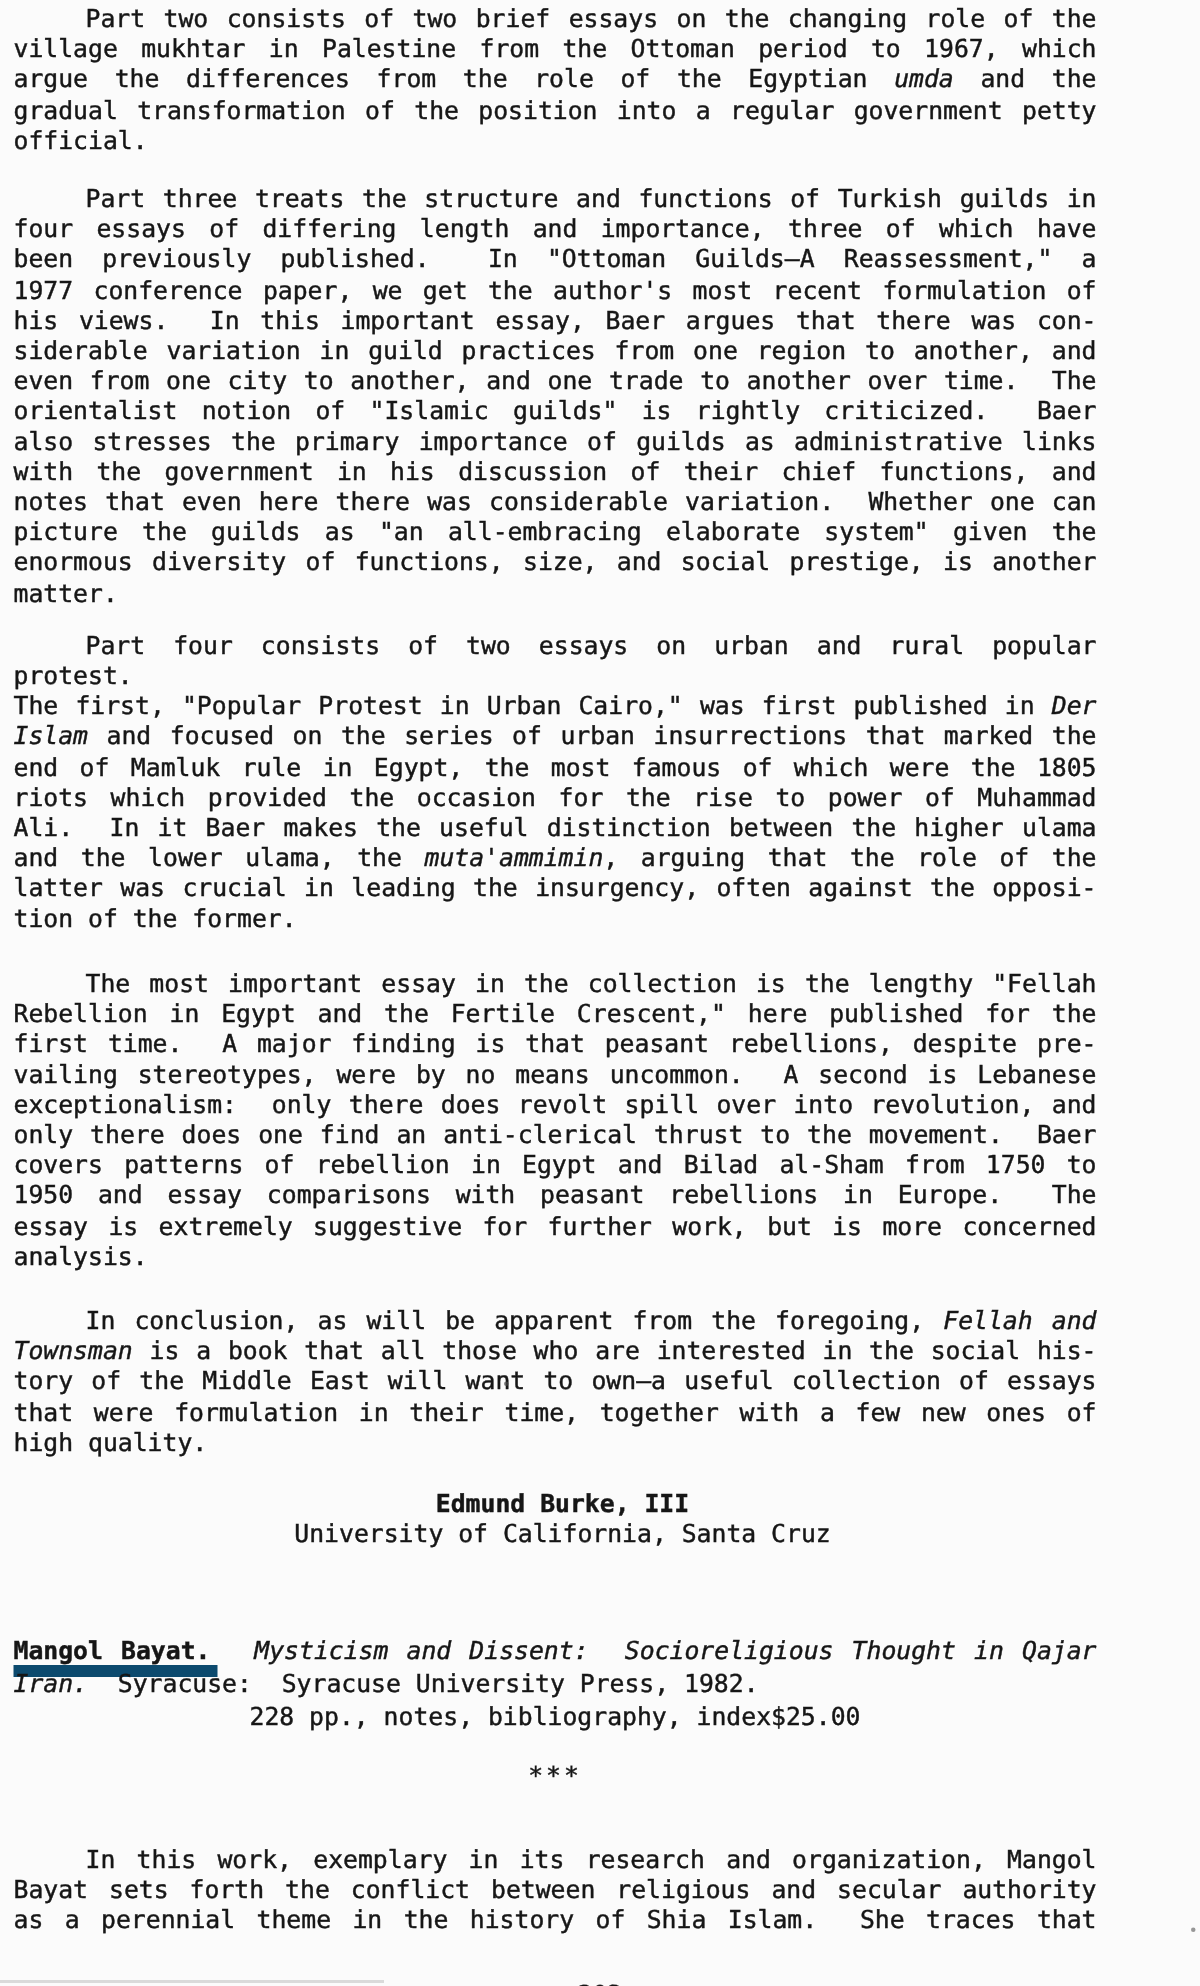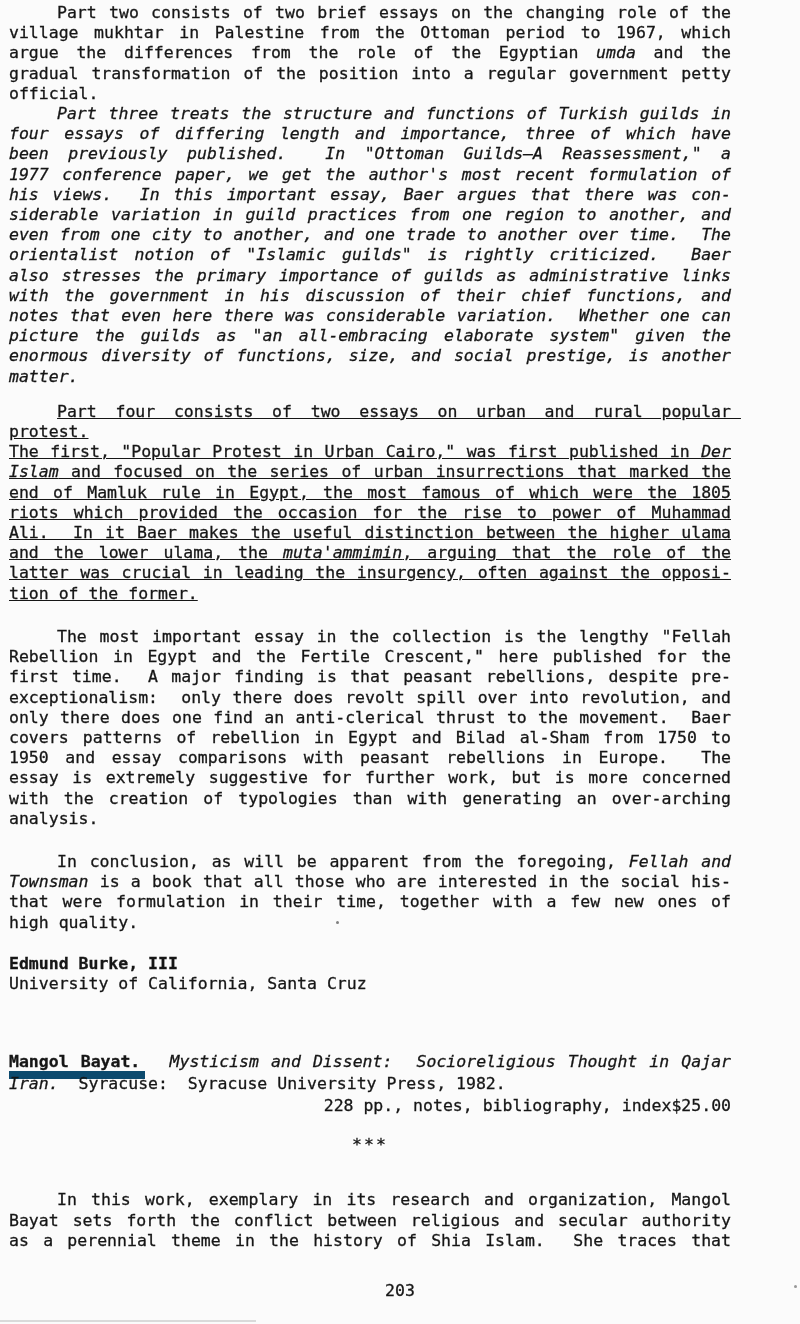--- a/index.html
+++ b/index.html
@@ -18,26 +18,26 @@
     line-height:20.2px;
     color:#161616;
   }
   .block{margin:0;}
   .line{white-space:pre-wrap;min-height:20.2px;}
   .justify{text-align:justify;text-align-last:justify;}
   .indent::before{content:"";display:inline-block;width:48px;height:1px;}
   .it{font-style:italic;text-align:right;}
   .bd{font-weight:bold;}
   .ul{border-bottom:8px solid #0c4a6e;padding-right:5px;}
-  .split{display:flex;justify-content:flex-end;}
-  .align-right .line{text-align:left;}
+  .split{display:flex;justify-content:center;}
+  .align-right .line{text-align:center;}
 
   
-  [data-name="para-part-three"]{font-style:italic;}
-  [data-name="para-part-four"]{margin-top:15px;text-decoration:underline;}
+  [data-name="para-part-three"]{margin-top:19px;}
+  [data-name="para-part-four"]{margin-top:15px;}
   [data-name="para-fellah-rebellion"]{margin-top:23px;}
   [data-name="para-conclusion"]{margin-top:23px;}
   [data-name="signature"]{margin-top:21px;margin-right:-10px;}
   [data-name="bayat-heading"]{margin-top:57px;line-height:22px;}
   [data-name="section-separator"]{margin-top:18px;text-align:center;letter-spacing:2px;}
   [data-name="para-bayat-intro"]{margin-top:35px;}
   [data-name="page-number"]{margin-top:30px;text-align:center;width:782px;}
 
   
   .speck-1{position:absolute;left:336px;top:921px;width:3px;height:3px;background:#4a4a4a;border-radius:50%;opacity:.7;}
@@ -80,31 +80,32 @@
         <div class="line justify" data-name="text-line"><span class="seg" data-name="text-segment">riots which provided the occasion for the rise to power of Muhammad</span></div>
         <div class="line justify" data-name="text-line"><span class="seg" data-name="text-segment">Ali.  In it Baer makes the useful distinction between the higher ulama</span></div>
         <div class="line justify" data-name="text-line"><span class="seg" data-name="text-segment">and the lower ulama, the </span><span class="seg it" data-name="text-segment">muta'ammimin</span><span class="seg" data-name="text-segment">, arguing that the role of the</span></div>
         <div class="line justify" data-name="text-line"><span class="seg" data-name="text-segment">latter was crucial in leading the insurgency, often against the opposi-</span></div>
         <div class="line" data-name="text-line"><span class="seg" data-name="text-segment">tion of the former.</span></div>
       </div>
       <div class="block" data-name="para-fellah-rebellion">
         <div class="line justify indent" data-name="text-line"><span class="seg" data-name="text-segment">The most important essay in the collection is the lengthy "Fellah</span></div>
         <div class="line justify" data-name="text-line"><span class="seg" data-name="text-segment">Rebellion in Egypt and the Fertile Crescent," here published for the</span></div>
         <div class="line justify" data-name="text-line"><span class="seg" data-name="text-segment">first time.  A major finding is that peasant rebellions, despite pre-</span></div>
+        <div class="line justify" data-name="text-line"><span class="seg" data-name="text-segment">vailing stereotypes, were by no means uncommon.  A second is Lebanese</span></div>
         <div class="line justify" data-name="text-line"><span class="seg" data-name="text-segment">exceptionalism:  only there does revolt spill over into revolution, and</span></div>
         <div class="line justify" data-name="text-line"><span class="seg" data-name="text-segment">only there does one find an anti-clerical thrust to the movement.  Baer</span></div>
         <div class="line justify" data-name="text-line"><span class="seg" data-name="text-segment">covers patterns of rebellion in Egypt and Bilad al-Sham from 1750 to</span></div>
         <div class="line justify" data-name="text-line"><span class="seg" data-name="text-segment">1950 and essay comparisons with peasant rebellions in Europe.  The</span></div>
         <div class="line justify" data-name="text-line"><span class="seg" data-name="text-segment">essay is extremely suggestive for further work, but is more concerned</span></div>
-        <div class="line justify" data-name="text-line"><span class="seg" data-name="text-segment">with the creation of typologies than with generating an over-arching</span></div>
         <div class="line" data-name="text-line"><span class="seg" data-name="text-segment">analysis.</span></div>
       </div>
       <div class="block" data-name="para-conclusion">
         <div class="line justify indent" data-name="text-line"><span class="seg" data-name="text-segment">In conclusion, as will be apparent from the foregoing, </span><span class="seg it" data-name="text-segment">Fellah and</span></div>
         <div class="line justify" data-name="text-line"><span class="seg it" data-name="text-segment">Townsman</span><span class="seg" data-name="text-segment"> is a book that all those who are interested in the social his-</span></div>
+        <div class="line justify" data-name="text-line"><span class="seg" data-name="text-segment">tory of the Middle East will want to own—a useful collection of essays</span></div>
         <div class="line justify" data-name="text-line"><span class="seg" data-name="text-segment">that were formulation in their time, together with a few new ones of</span></div>
         <div class="line" data-name="text-line"><span class="seg" data-name="text-segment">high quality.</span></div>
       </div>
       <div class="block align-right" data-name="signature">
         <div class="line" data-name="text-line"><span class="seg bd" data-name="reviewer-name">Edmund Burke, III</span></div>
         <div class="line" data-name="text-line"><span class="seg" data-name="reviewer-affiliation">University of California, Santa Cruz</span></div>
       </div>
       <div class="block" data-name="bayat-heading">
         <div class="line justify" data-name="text-line"><span class="seg bd ul" data-name="reviewed-author">Mangol Bayat.</span><span class="seg" data-name="text-segment">  </span><span class="seg it" data-name="book-title-part-1">Mysticism and Dissent:  Socioreligious Thought in Qajar</span></div>
         <div class="line" data-name="text-line"><span class="seg it" data-name="book-title-part-2">Iran.</span><span class="seg" data-name="publisher-info">  Syracuse:  Syracuse University Press, 1982.</span></div>

